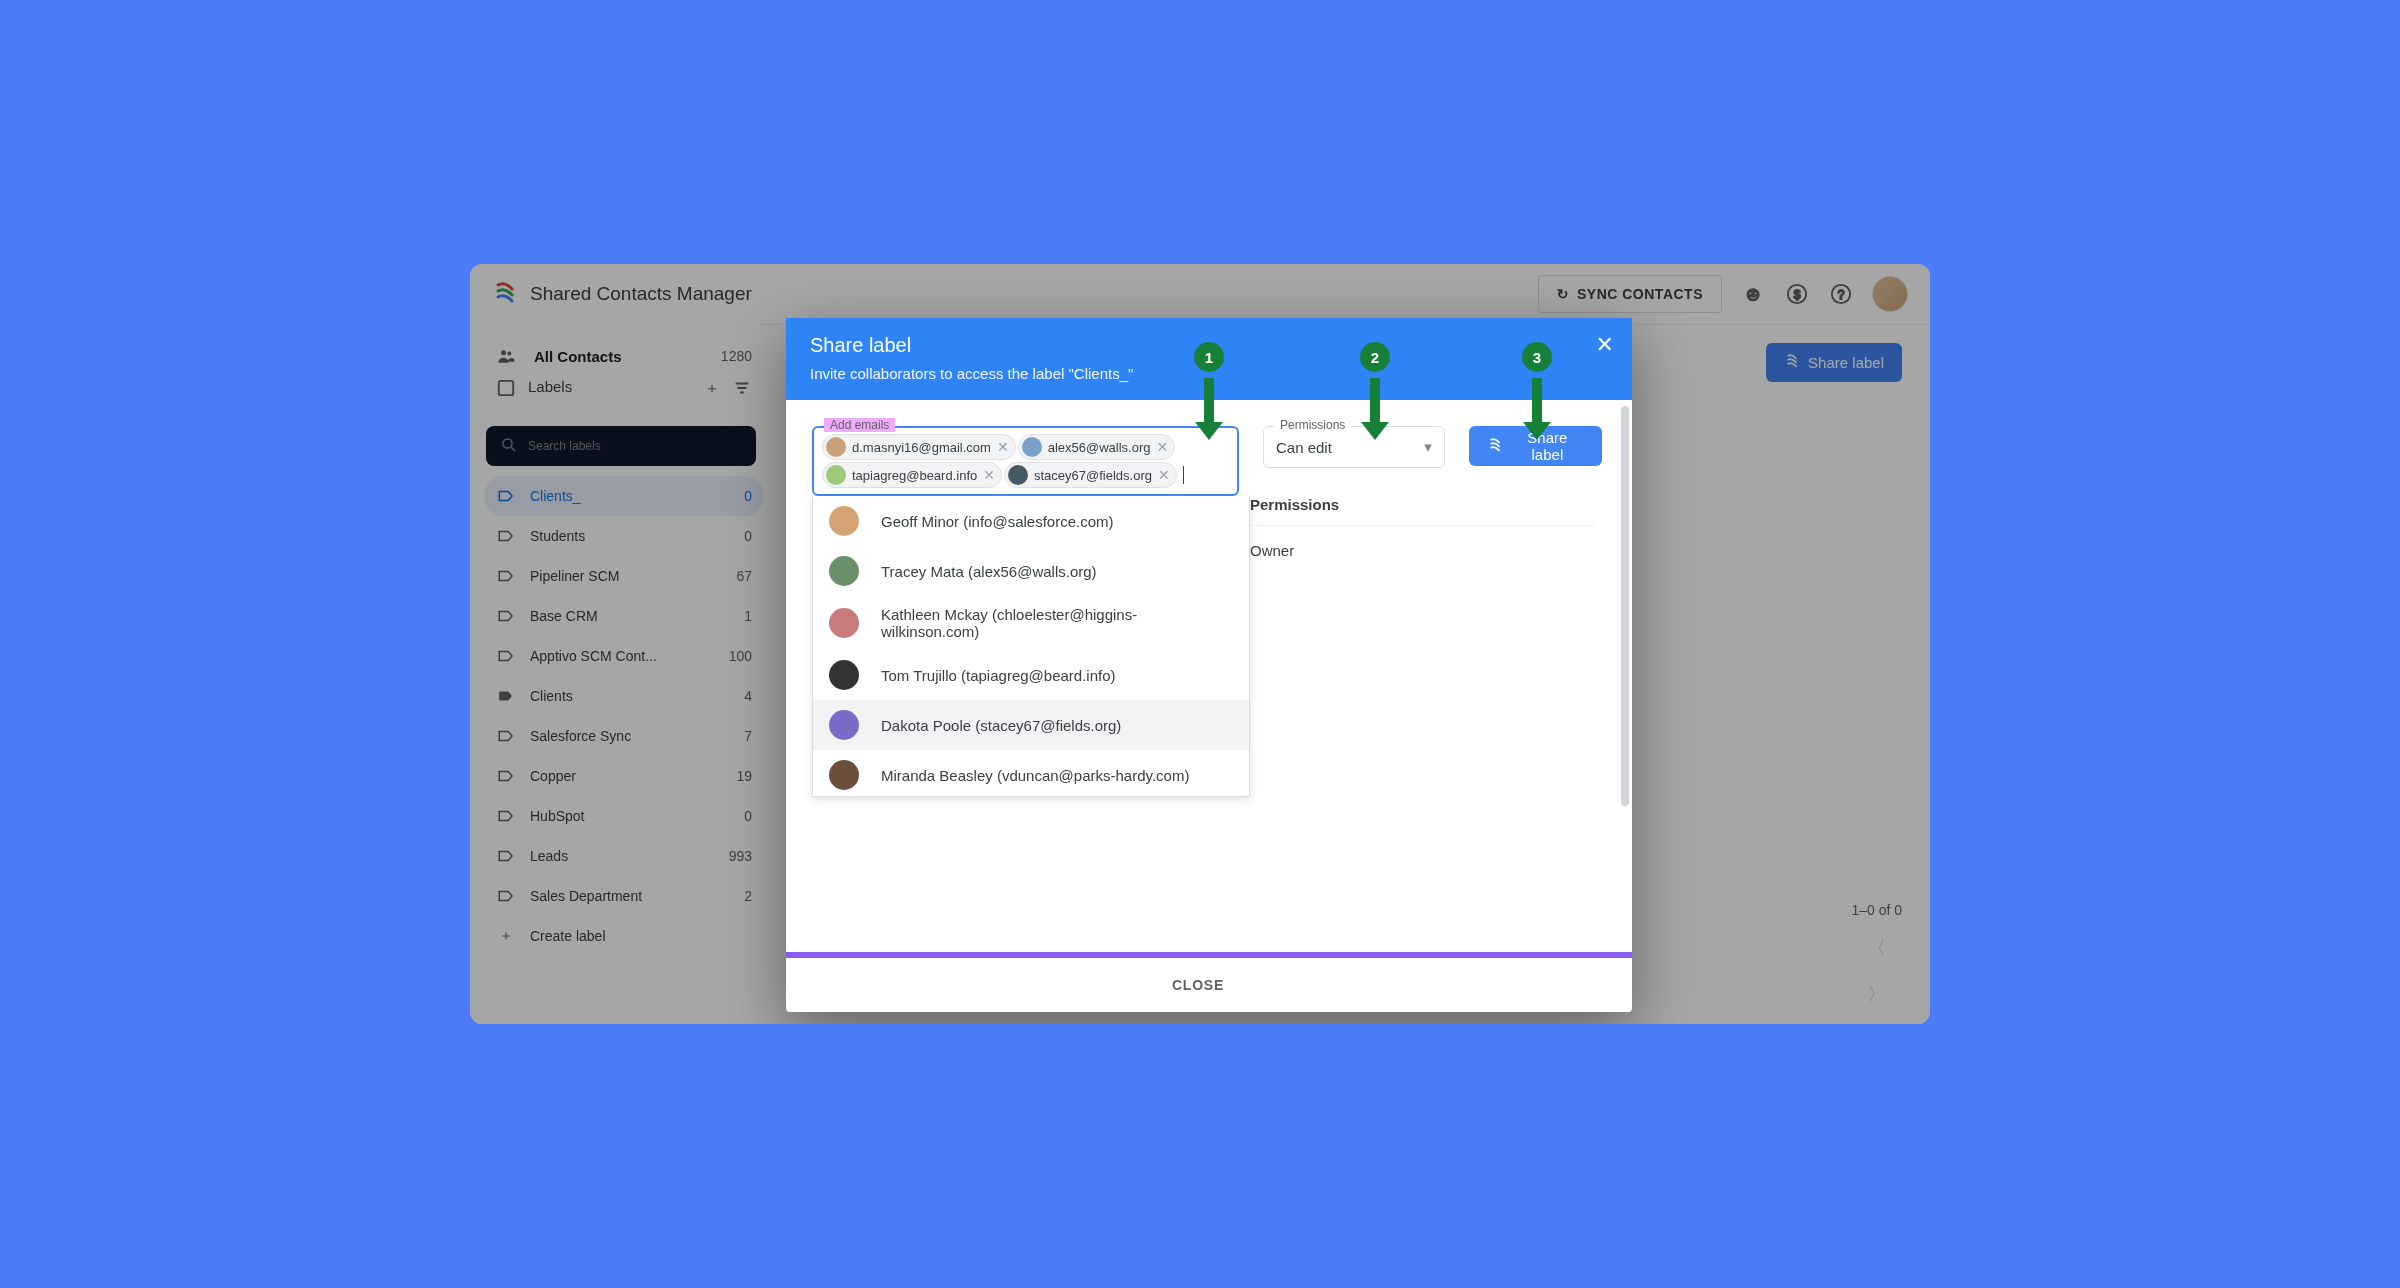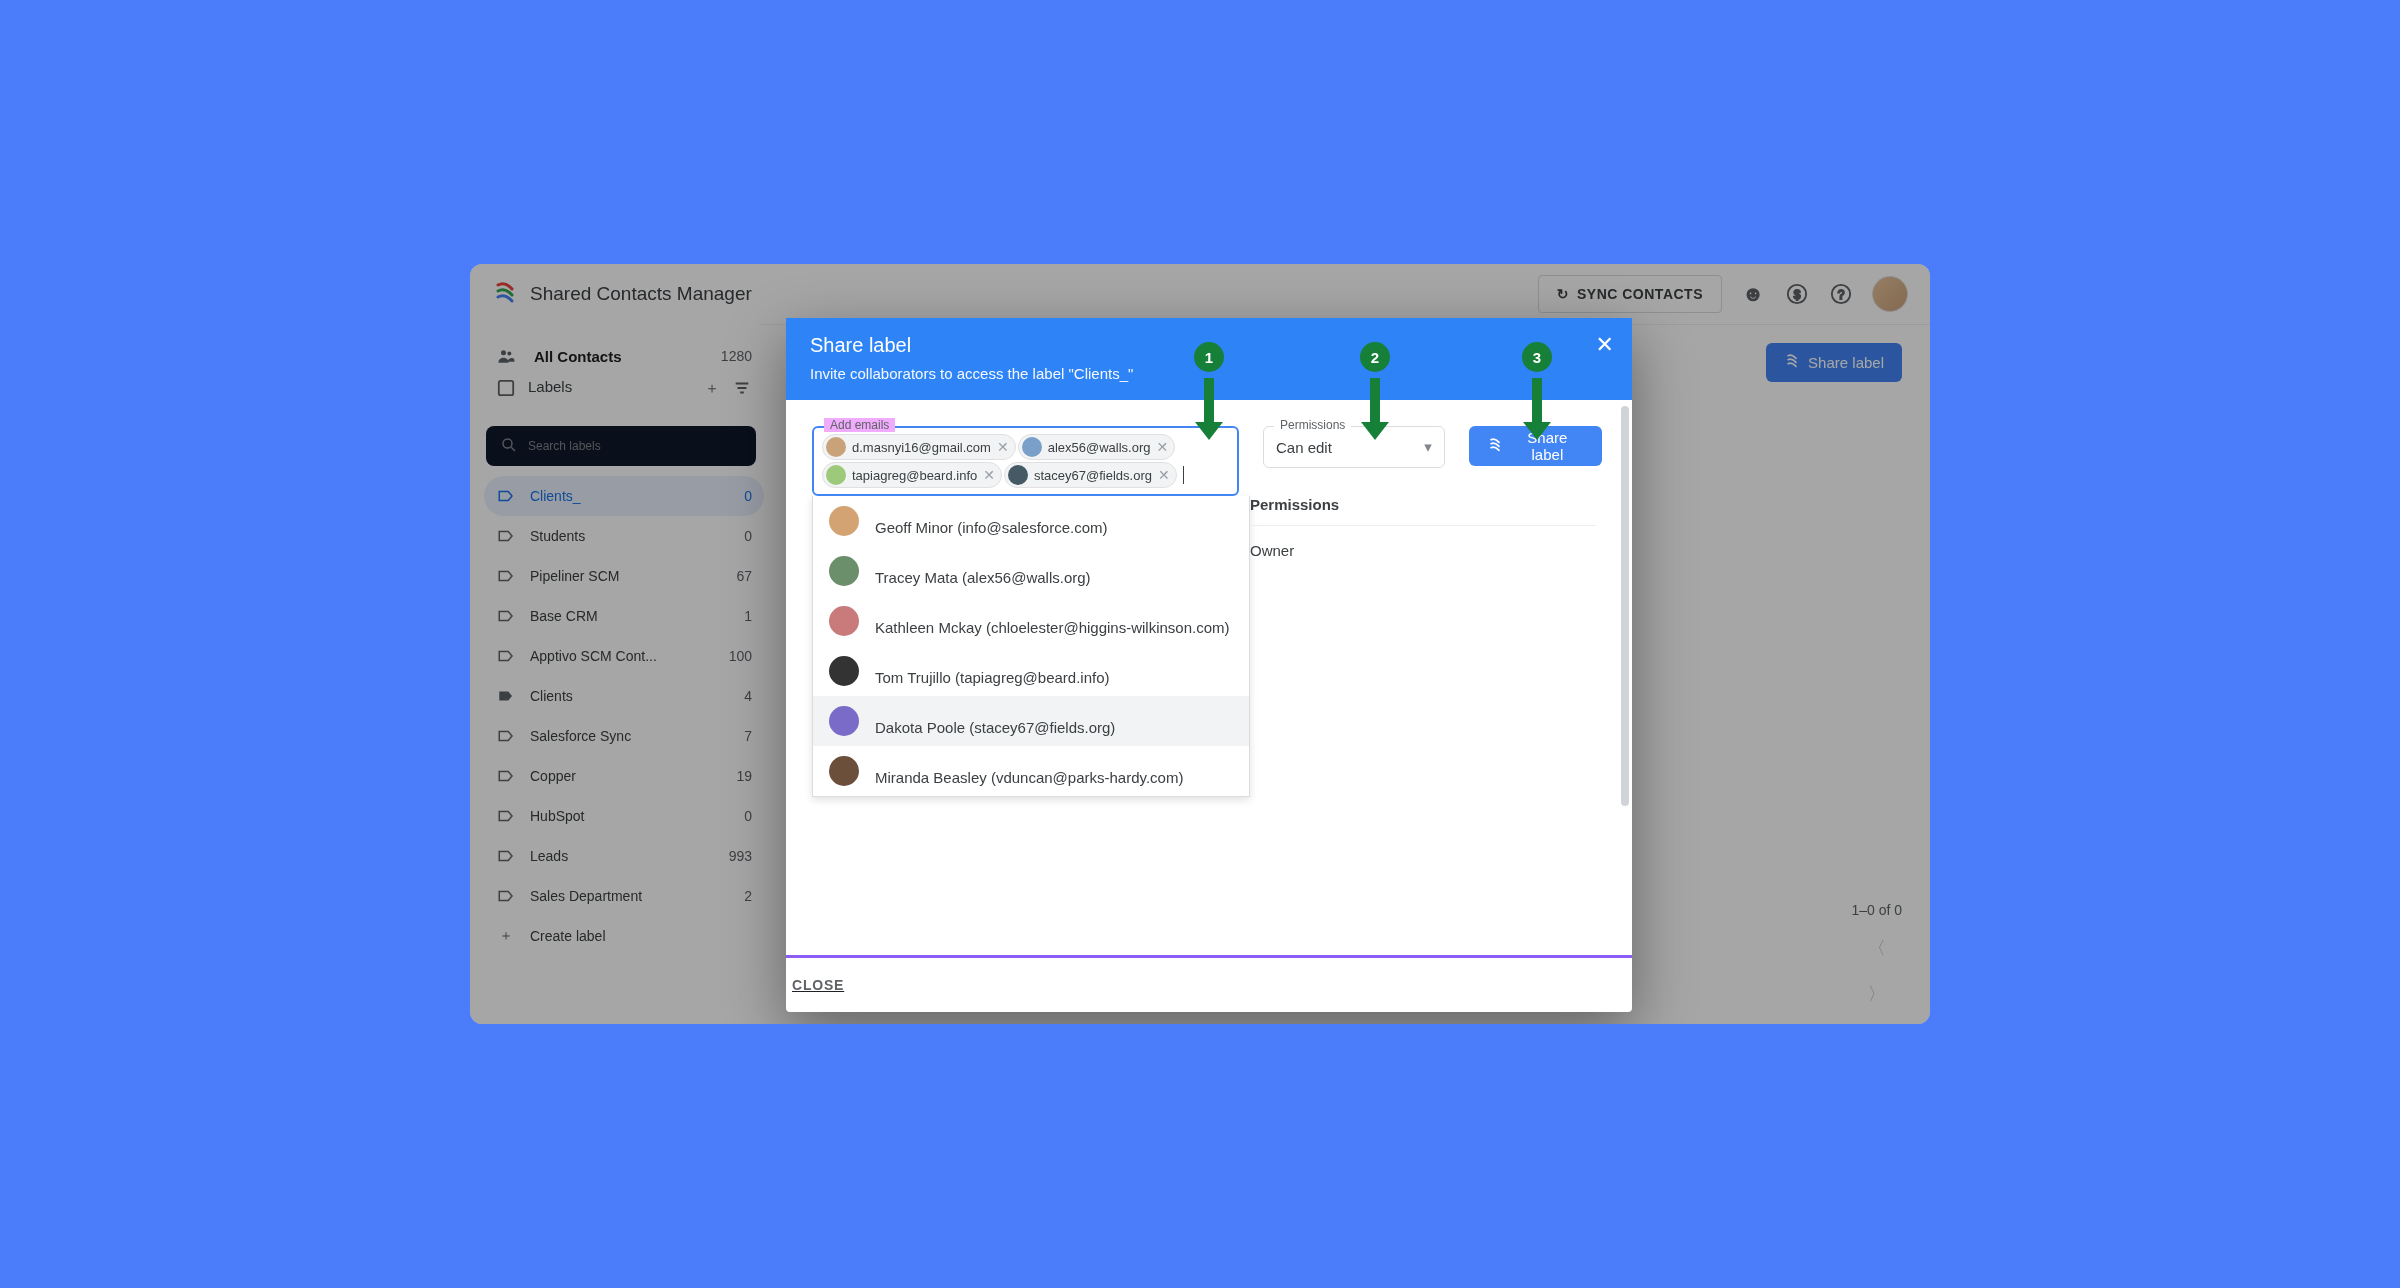--- a/index.html
+++ b/index.html
@@ -165,31 +165,31 @@
 }
 
 .suggestions{
   margin-top:0;width:436px;
   border:1px solid var(--border);border-top:none;
   background:#fff;
   max-height:300px;overflow:hidden;
   box-shadow:0 3px 8px rgba(0,0,0,.12);
 }
 .sugg{
-  display:flex;align-items:flex-end;gap:16px;
+  display:flex;align-items:center;gap:22px;
   padding:10px 16px;font-size:15px;color:#3c4043;cursor:pointer;
 }
 .sugg.hover{background:#f1f3f4;}
 .sugg-av{width:30px;height:30px;border-radius:50%;background:#bdbdbd;flex-shrink:0;}
 
 .perm-list{position:absolute;top:96px;left:464px;right:36px;}
 .perm-head{font-weight:600;font-size:15px;color:#3c4043;padding-bottom:12px;border-bottom:1px solid #eceff1;}
 .perm-row{display:flex;align-items:center;padding:16px 0;font-size:15px;color:#3c4043;}
 
-.modal-footer{height:54px;border-top:3px solid #8b5cf6;display:flex;align-items:center;justify-content:flex-start;padding-right:22px;text-decoration:underline;}
+.modal-footer{height:54px;border-top:6px solid #8b5cf6;display:flex;align-items:center;justify-content:center;padding-right:22px;}
 .btn-close{font-size:14px;letter-spacing:.8px;font-weight:600;color:#5f6368;background:none;border:none;cursor:pointer;}
 
 .marker{position:absolute;z-index:40;display:flex;flex-direction:column;align-items:center;}
 .badge{width:30px;height:30px;border-radius:50%;background:var(--green-marker);color:#fff;font-weight:600;font-size:15px;display:flex;align-items:center;justify-content:center;}
 .arrow-shaft{width:10px;height:46px;background:var(--green-marker);margin-top:6px;}
 .arrow-head{width:0;height:0;border-left:14px solid transparent;border-right:14px solid transparent;border-top:18px solid var(--green-marker);margin-top:-2px;}
 
 .ico{display:inline-flex;width:20px;height:20px;align-items:center;justify-content:center;color:#5f6368;}
 .label-item.selected .ico{color:#1a73e8;}
 </style>

